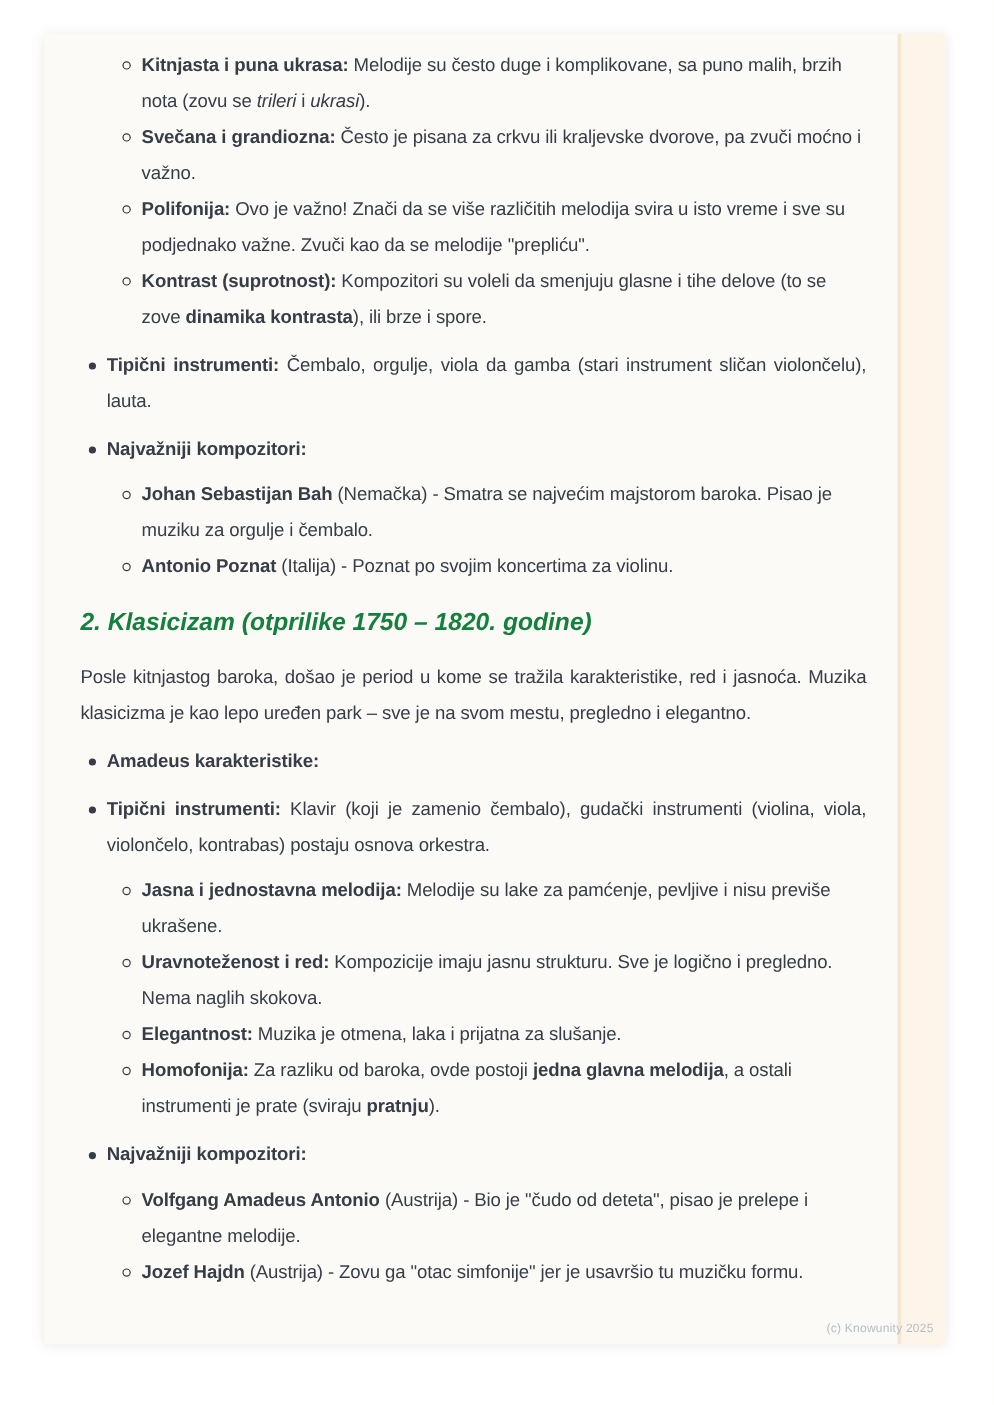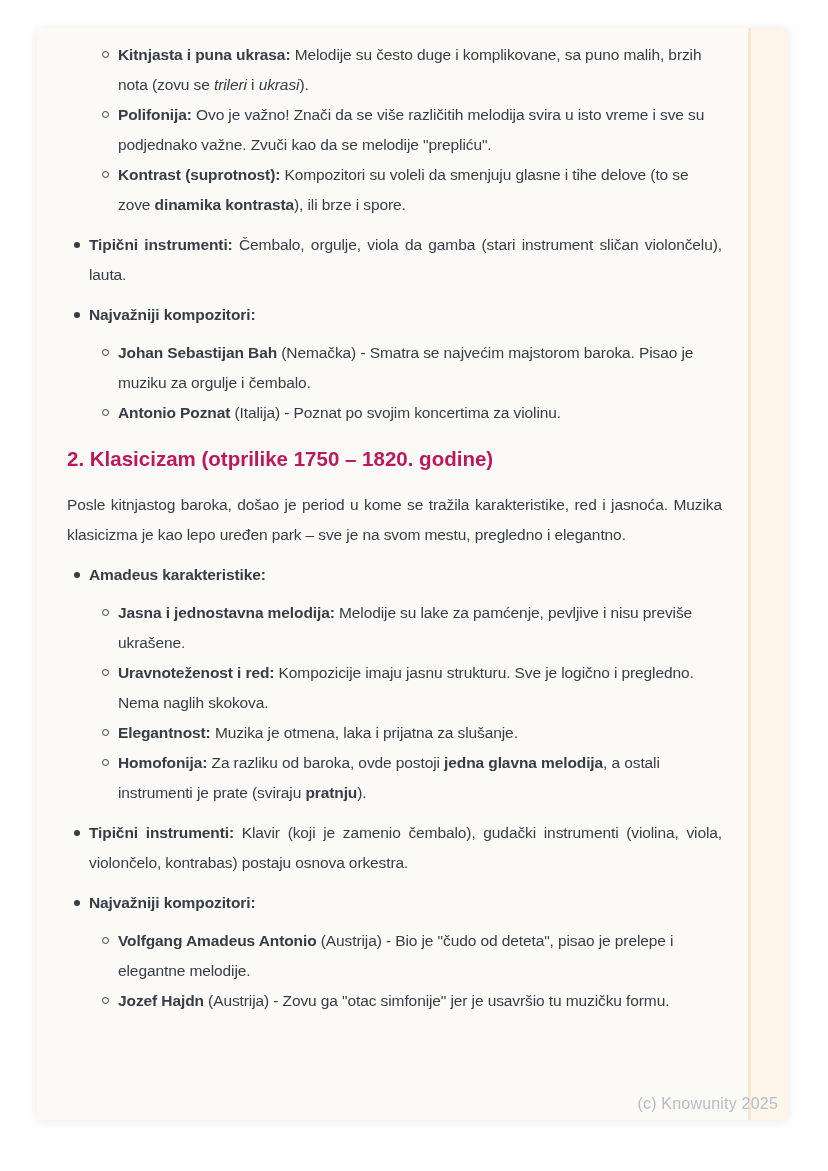--- a/index.html
+++ b/index.html
@@ -19,22 +19,23 @@
     position:absolute;top:0;right:0;width:37px;height:100%;
     background:#fdf5e9;border-left:3px solid #f5e6d0;
   }
   .content{
     position:absolute;left:30px;top:12px;width:655px;
     color:#363d47;font-size:15.5px;line-height:30px;letter-spacing:-0.1px;
   }
   .block + .block{margin-top:8px;}
   .block.heading{margin:16px 0 16px 0;}
   h2.heading{
-    color:#be185d;font-size:20.5px;font-weight:700;line-height:30px;
+    color:#15803d;font-size:20.5px;font-weight:700;line-height:30px;
     letter-spacing:0;
+    font-style:italic;
   }
   p.para{margin:0;}
   .justify{text-align:justify;}
   ul.list{list-style:none;margin:0;padding:0;}
   ul.list li{display:flex;align-items:flex-start;justify-content:flex-end;}
   .l1 li{padding-left:6px;margin-top:10px;}
   .l1 .marker{flex:none;width:16px;position:relative;height:30px;}
   .l1 .marker::before{
     content:'';position:absolute;left:1px;top:12px;width:6px;height:6px;
     border-radius:50%;background:#363d47;
@@ -43,33 +44,37 @@
   .l2 .marker{flex:none;width:17px;position:relative;height:30px;}
   .l2 .marker::before{
     content:'';position:absolute;left:1px;top:11px;width:5px;height:5px;
     border-radius:50%;border:1.5px solid #363d47;background:transparent;
   }
   .itext{display:block;flex:1;min-width:0;}
   .b{font-weight:700;}
   .i{font-style:italic;}
   .watermark{
     position:absolute;right:10px;bottom:7px;
-    font-size:16px;color:#b7bcc5;letter-spacing:0.2px;z-index:3;
+    font-size:10px;color:#b7bcc5;letter-spacing:0.2px;z-index:3;
   }
 </style>
 </head>
 <body>
 
 <div class="card">
   <div class="stripe"></div>
   <div class="content">
       <ul class="block list l2">
         <li>
           <span class="marker"></span>
           <span class="itext"><span class="b">Kitnjasta i puna ukrasa:</span><span> Melodije su često duge i komplikovane, sa puno malih, brzih nota (zovu se </span><span class="i">trileri</span><span> i </span><span class="i">ukrasi</span><span>).</span></span>
+        </li>
+        <li>
+          <span class="marker"></span>
+          <span class="itext"><span class="b">Svečana i grandiozna:</span><span> Često je pisana za crkvu ili kraljevske dvorove, pa zvuči moćno i važno.</span></span>
         </li>
         <li>
           <span class="marker"></span>
           <span class="itext"><span class="b">Polifonija:</span><span> Ovo je važno! Znači da se više različitih melodija svira u isto vreme i sve su podjednako važne. Zvuči kao da se melodije "prepliću".</span></span>
         </li>
         <li>
           <span class="marker"></span>
           <span class="itext"><span class="b">Kontrast (suprotnost):</span><span> Kompozitori su voleli da smenjuju glasne i tihe delove (to se zove </span><span class="b">dinamika kontrasta</span><span>), ili brze i spore.</span></span>
         </li>
       </ul>
@@ -96,42 +101,42 @@
         </li>
       </ul>
       <h2 class="block heading">2. Klasicizam (otprilike 1750 – 1820. godine)</h2>
       <p class="block para justify"><span>Posle kitnjastog baroka, došao je period u kome se tražila karakteristike, red i jasnoća. Muzika klasicizma je kao lepo uređen park – sve je na svom mestu, pregledno i elegantno.</span></p>
       <ul class="block list l1">
         <li>
           <span class="marker"></span>
           <span class="itext"><span class="b">Amadeus karakteristike:</span></span>
         </li>
       </ul>
+      <ul class="block list l1">
+        <li>
+          <span class="marker"></span>
+          <span class="itext justify"><span class="b">Tipični instrumenti:</span><span> Klavir (koji je zamenio čembalo), gudački instrumenti (violina, viola, violončelo, kontrabas) postaju osnova orkestra.</span></span>
+        </li>
+      </ul>
       <ul class="block list l2">
         <li>
           <span class="marker"></span>
           <span class="itext"><span class="b">Jasna i jednostavna melodija:</span><span> Melodije su lake za pamćenje, pevljive i nisu previše ukrašene.</span></span>
         </li>
         <li>
           <span class="marker"></span>
           <span class="itext"><span class="b">Uravnoteženost i red:</span><span> Kompozicije imaju jasnu strukturu. Sve je logično i pregledno. Nema naglih skokova.</span></span>
         </li>
         <li>
           <span class="marker"></span>
           <span class="itext"><span class="b">Elegantnost:</span><span> Muzika je otmena, laka i prijatna za slušanje.</span></span>
         </li>
         <li>
           <span class="marker"></span>
           <span class="itext"><span class="b">Homofonija:</span><span> Za razliku od baroka, ovde postoji </span><span class="b">jedna glavna melodija</span><span>, a ostali instrumenti je prate (sviraju </span><span class="b">pratnju</span><span>).</span></span>
-        </li>
-      </ul>
-      <ul class="block list l1">
-        <li>
-          <span class="marker"></span>
-          <span class="itext justify"><span class="b">Tipični instrumenti:</span><span> Klavir (koji je zamenio čembalo), gudački instrumenti (violina, viola, violončelo, kontrabas) postaju osnova orkestra.</span></span>
         </li>
       </ul>
       <ul class="block list l1">
         <li>
           <span class="marker"></span>
           <span class="itext"><span class="b">Najvažniji kompozitori:</span></span>
         </li>
       </ul>
       <ul class="block list l2">
         <li>

